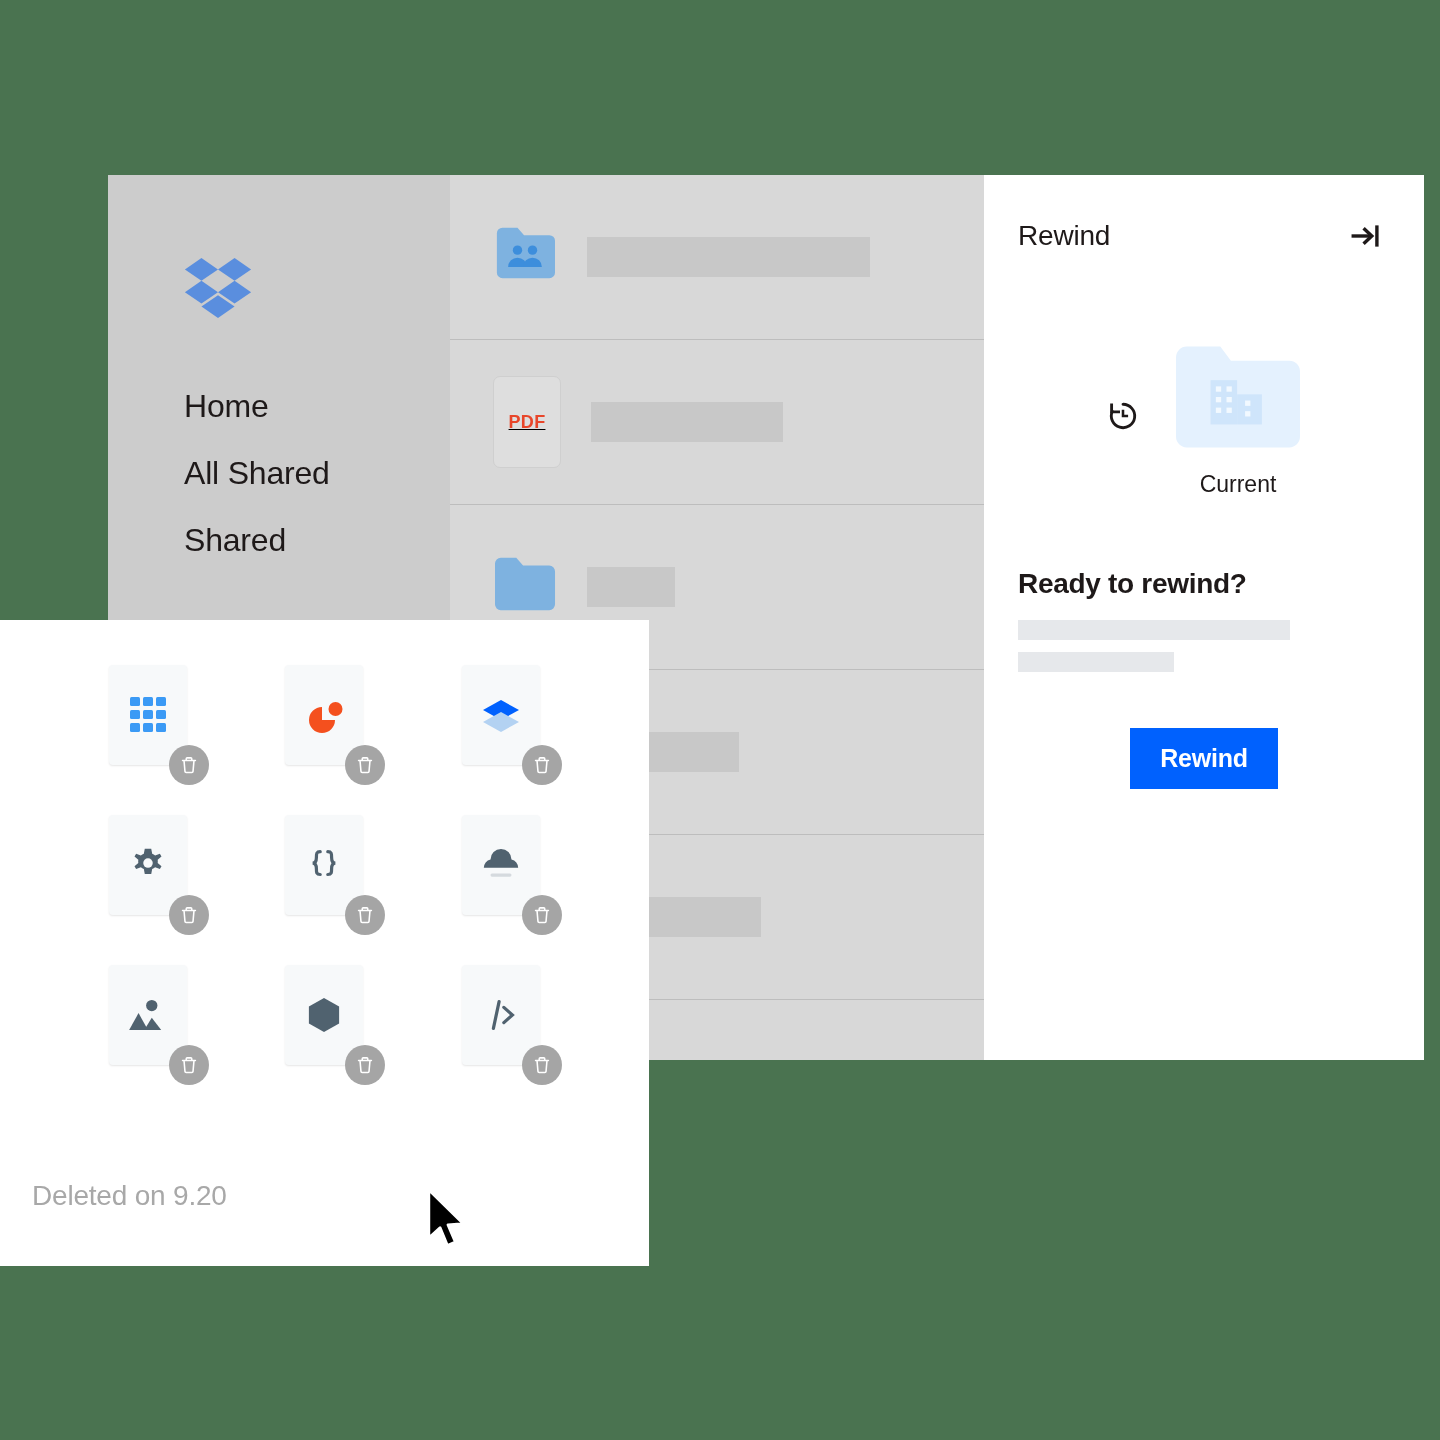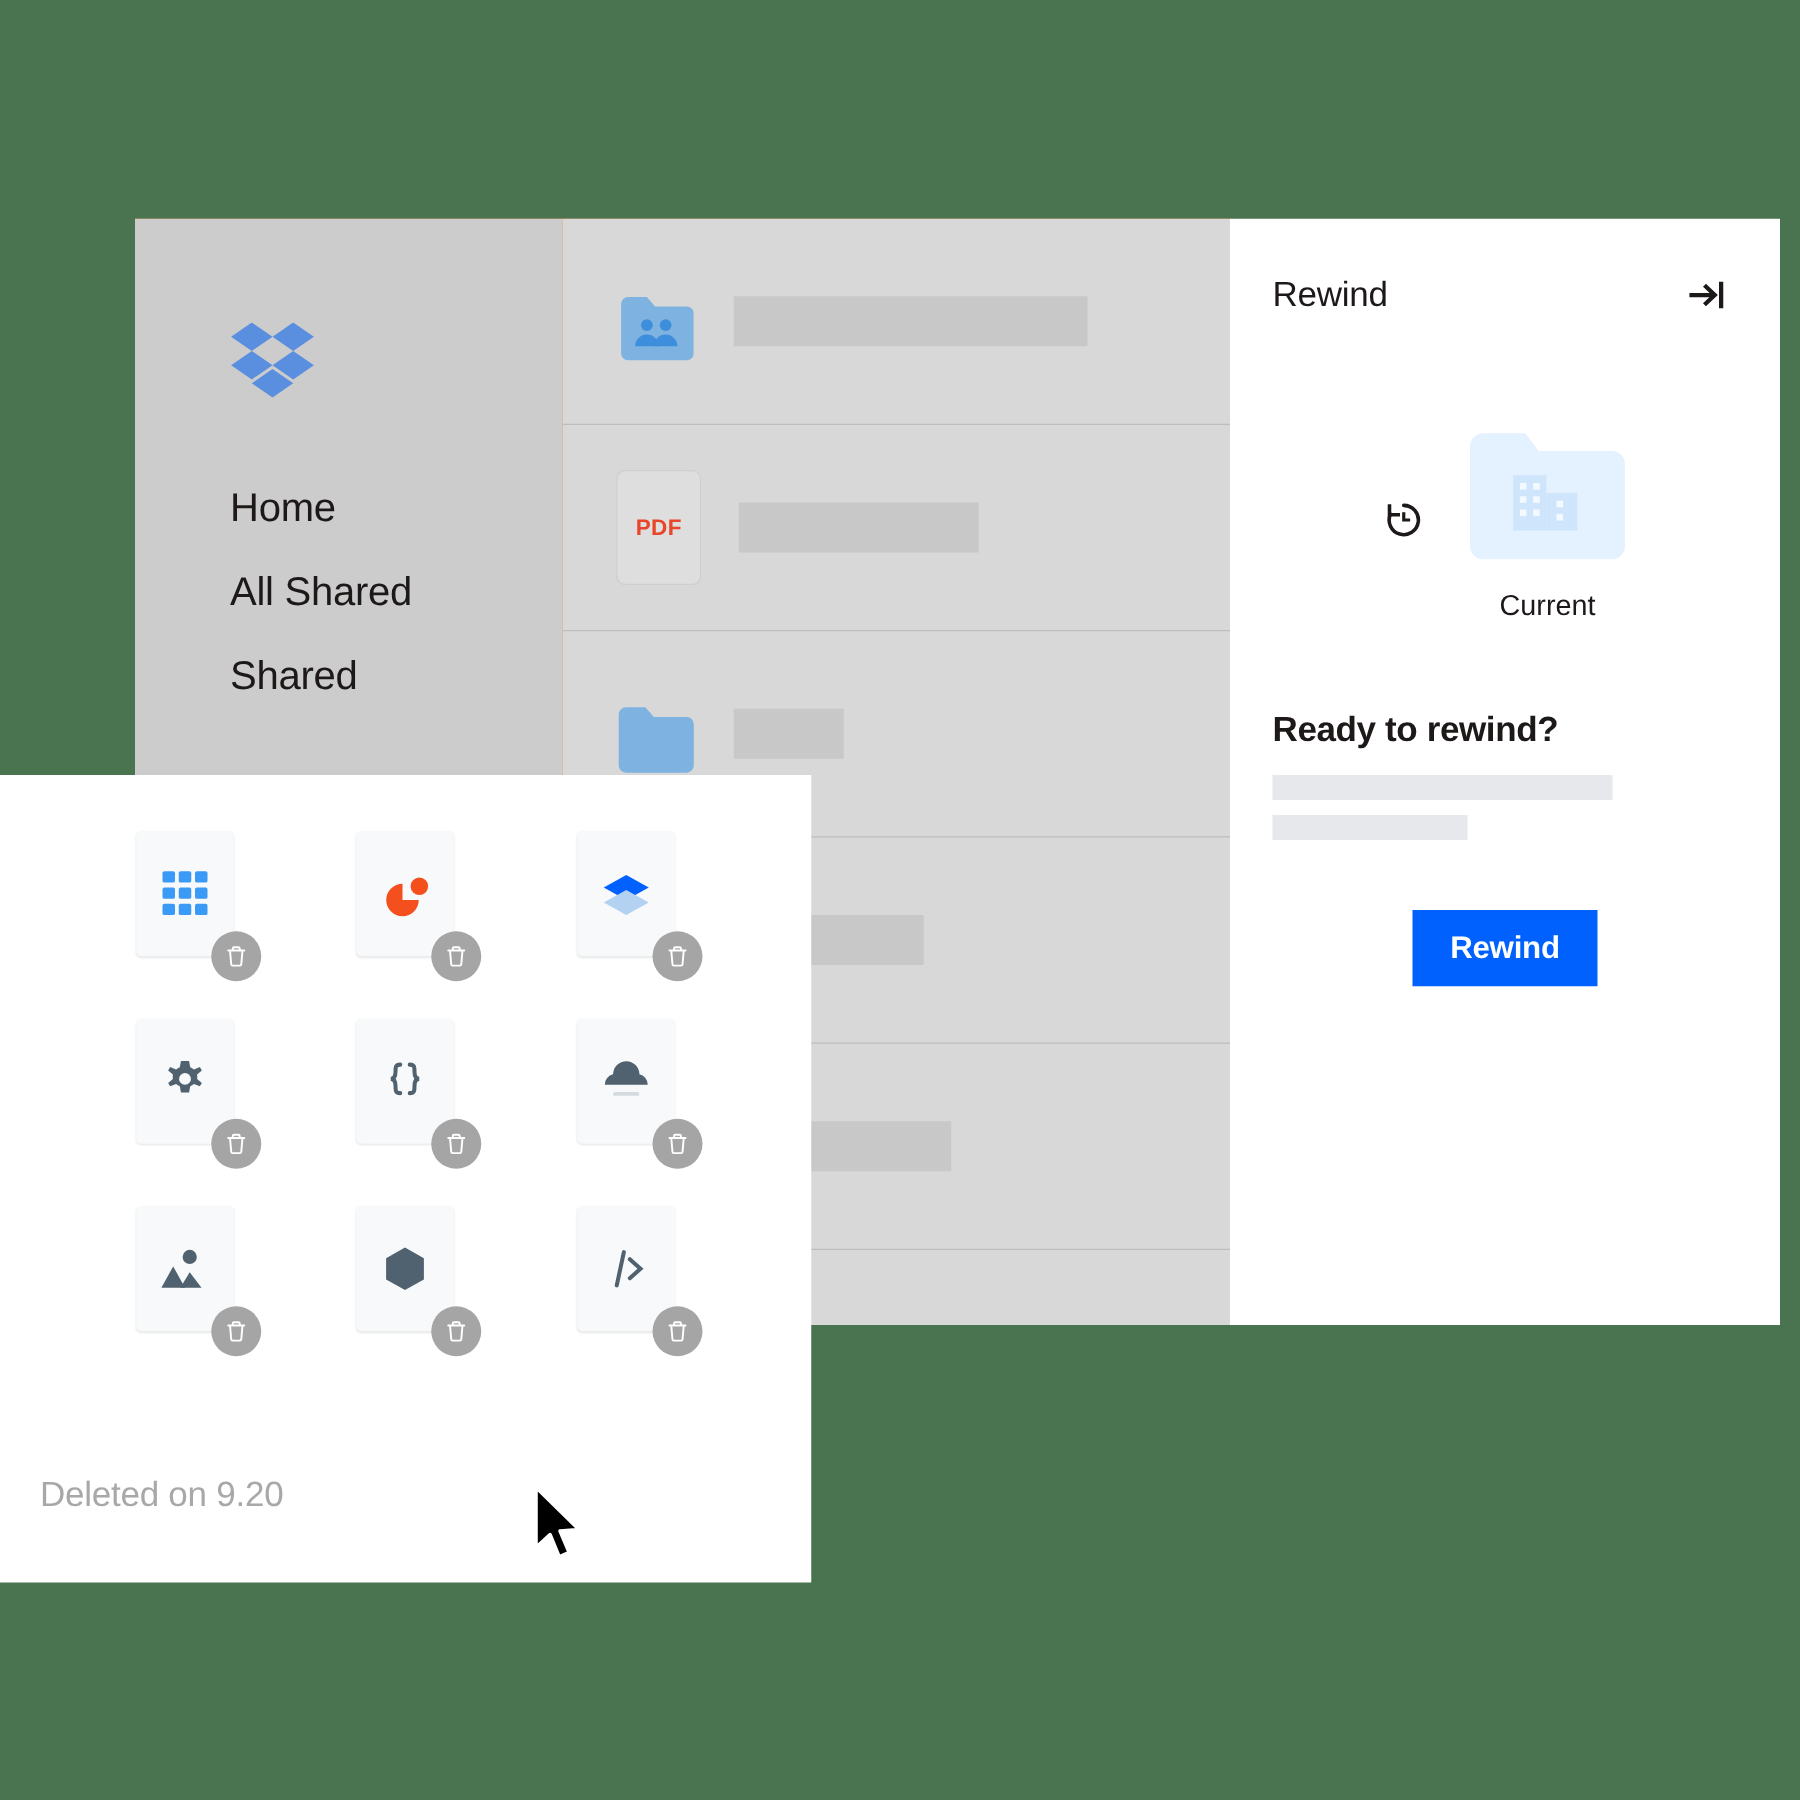--- a/index.html
+++ b/index.html
@@ -11,21 +11,21 @@
     background: #4a7350;
     font-family: "Liberation Sans", sans-serif;
     position: relative;
   }
 
   
   #app-window {
     position: absolute;
     left: 108px; top: 175px;
     width: 876px; height: 885px;
-    background: #f97316;
+    background: #e5e5e5;
     display: flex;
   }
 
   
   #sidebar {
     width: 342px;
     background: #cccccc;
     flex: none;
     position: relative;
   }
@@ -60,21 +60,21 @@
     border-bottom: 1px solid #bdbdbd;
     display: flex;
     align-items: center;
     padding-left: 43px;
   }
   .file-row:last-child { border-bottom: none; }
   .row-icon {
     width: 64px; height: 64px;
     flex: none;
     margin-right: 30px;
-    display: flex; align-items: flex-end; justify-content: center;
+    display: flex; align-items: flex-start; justify-content: center; text-decoration: underline;
   }
   .row-icon.tall { width: 68px; height: 92px; }
   .name-bar {
     height: 40px;
     background: #c8c8c8;
   }
 
   
   .pdf-tile {
     width: 68px; height: 92px;

